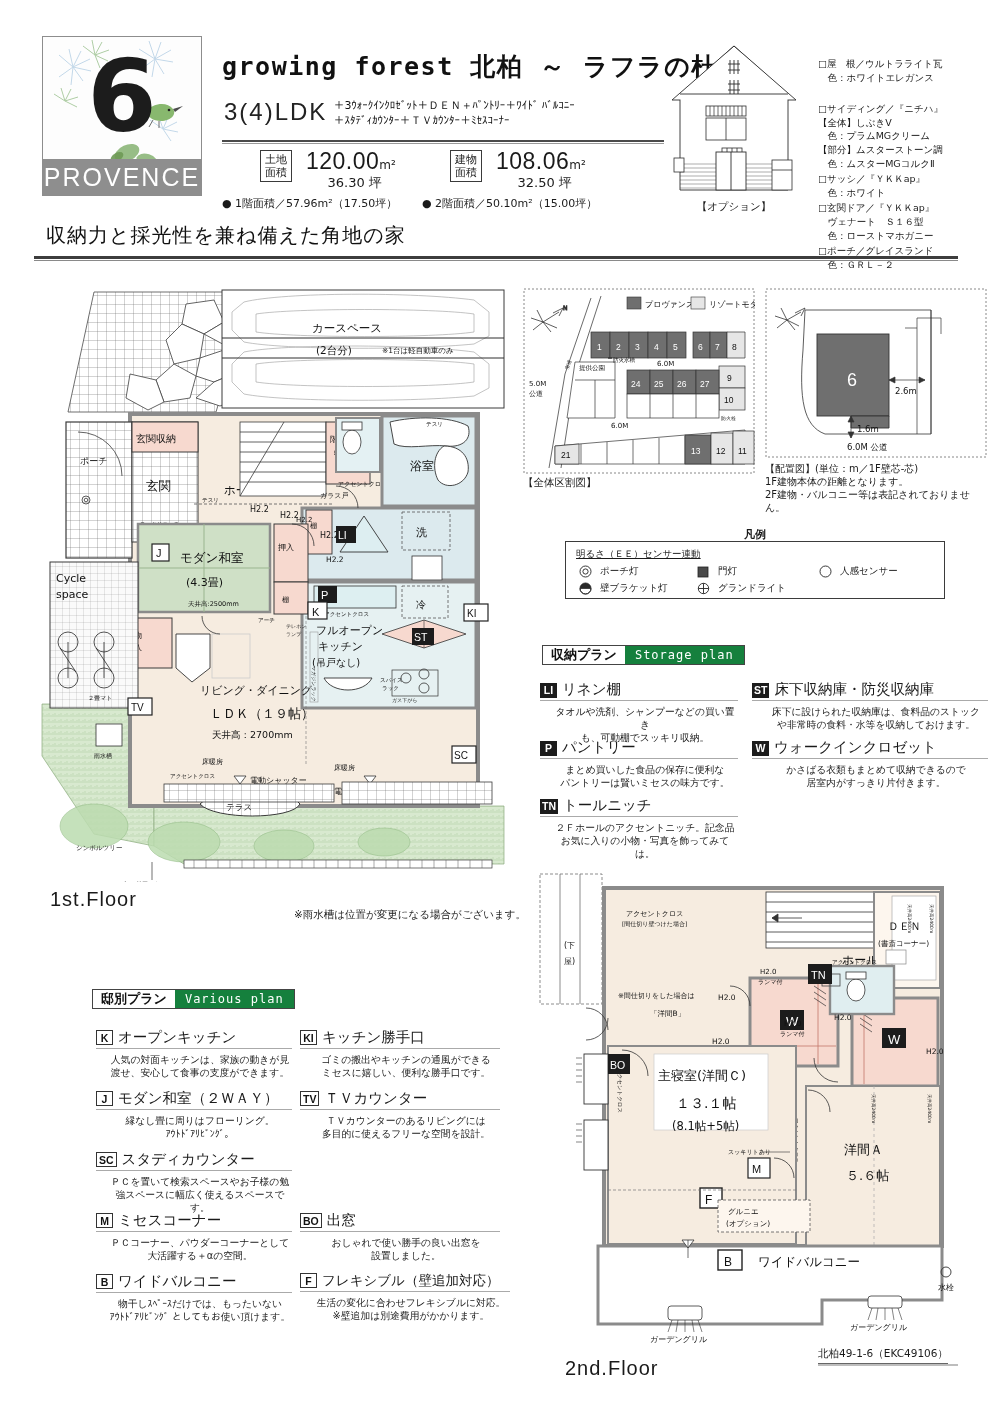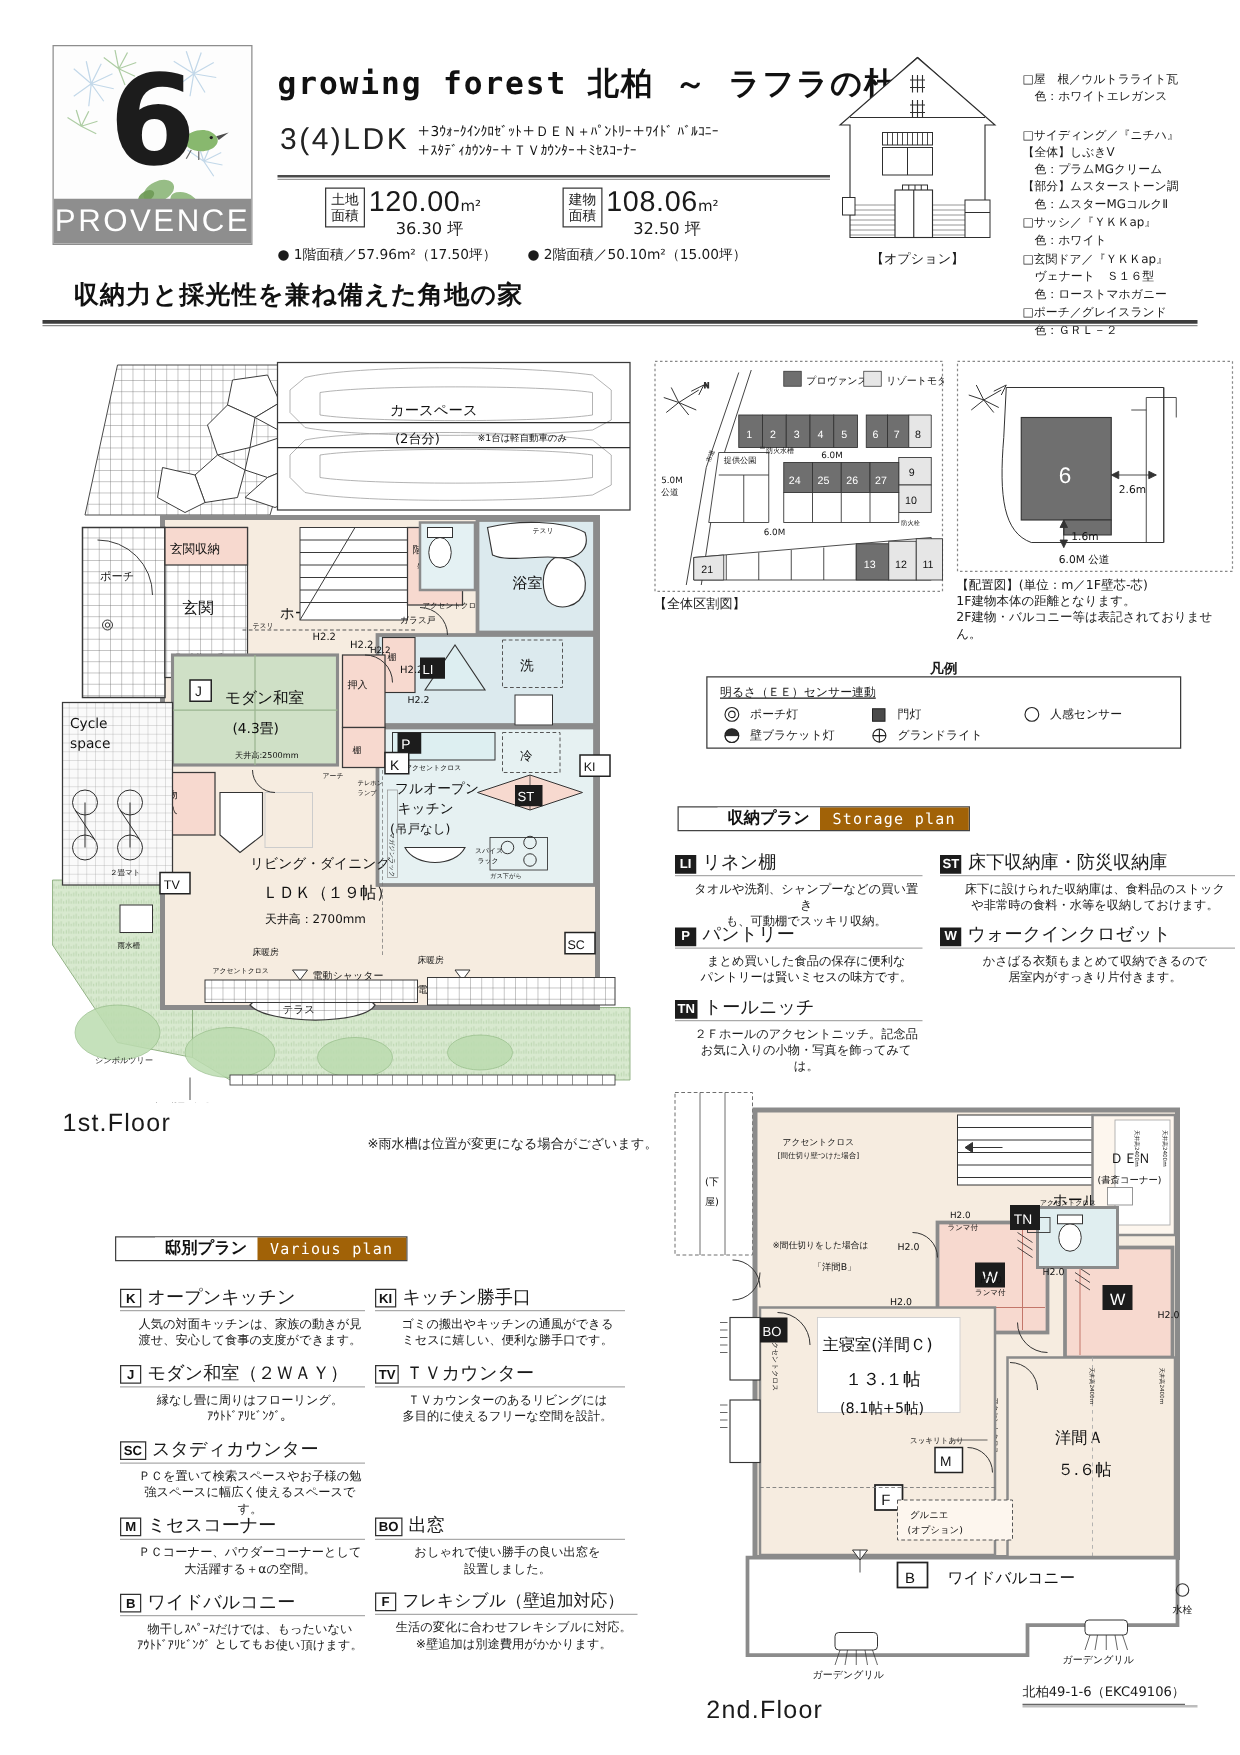--- a/index.html
+++ b/index.html
@@ -47,38 +47,38 @@
     position: absolute; left: 222px; top: 140px; width: 442px;
     border-top: 2px solid #4a4a4a; border-bottom: 1px solid #9a9a9a; height: 4px;
   }
 
   .area-row { position: absolute; left: 222px; top: 150px; width: 450px; height: 44px; }
   .area-grp { position: absolute; top: 0; display: flex; align-items: flex-start; }
   .area-tag {
     border: 1px solid #3a3a3a; font-size: 11px; line-height: 13px;
     padding: 2px 3px; text-align: center; width: 32px; background: #fff;
   }
-  .area-val { margin-left: 3px; }
+  .area-val { margin-left: 14px; }
   .area-num { font-size: 23px; line-height: 23px; letter-spacing: 0.5px; font-family: "Liberation Sans", sans-serif; }
   .area-unit { font-size: 12px; }
   .area-tsubo { font-size: 13px; text-align: right; padding-right: 14px; margin-top: 1px; }
   .floor-area { position: absolute; top: 46px; font-size: 11px; white-space: nowrap; }
 
   .elev { position: absolute; left: 660px; top: 40px; width: 148px; height: 160px; }
   .elev-cap {
     position: absolute; left: 660px; top: 200px; width: 148px;
     text-align: center; font-size: 10.5px;
   }
 
   .spec-list { position: absolute; left: 818px; top: 58px; width: 170px; font-size: 9.5px; line-height: 12.6px; }
   .spec-item { margin-bottom: 1px; white-space: nowrap; }
 
   .catch {
     position: absolute; left: 46px; top: 222px;
-    font-size: 20px; font-weight: bold; letter-spacing: 1px; color: #111; margin-left: 13px;
+    font-size: 20px; font-weight: normal; letter-spacing: 1px; color: #111;
   }
   .rule-thick {
     position: absolute; left: 34px; top: 256px; width: 924px; height: 5px;
     border-top: 3px solid #3d3d3d; border-bottom: 1px solid #8a8a8a;
   }
 
   
   .plan1 {
     position: absolute; left: 34px; top: 286px; width: 478px; height: 596px;
   }
@@ -99,23 +99,23 @@
   .legend-box {
     position: absolute; left: 565px; top: 541px; width: 380px; height: 58px;
     border: 1px solid #3b3b3b; background: #fff; padding: 6px 10px;
   }
   .legend-head { font-size: 9.5px; text-decoration: underline; margin-bottom: 4px; }
   .legend-grid { display: grid; grid-template-columns: 118px 122px 130px; row-gap: 4px; }
   .leg-cell { display: flex; align-items: center; font-size: 9.5px; }
   .leg-ico { width: 18px; display: flex; justify-content: center; margin-right: 6px; }
 
   
-  .sec-head { position: absolute; display: flex; height: 20px; border: 1px solid #444; padding-left: 31px; }
+  .sec-head { position: absolute; display: flex; height: 20px; border: 1px solid #444; }
   .sec-head .jp { background: #fff; color: #111; font-size: 13px; font-weight: bold; padding: 0 8px; line-height: 18px; }
-  .sec-head .en { background: #a16207; color: #fff; font-size: 12px; padding: 0 10px; line-height: 18px;
+  .sec-head .en { background: #15803d; color: #fff; font-size: 12px; padding: 0 10px; line-height: 18px;
                   font-family: "DejaVu Sans Mono", monospace; letter-spacing: 1px; }
   #sh-storage { left: 542px; top: 645px; }
   #sh-various { left: 92px; top: 989px; }
 
   .feat { position: absolute; width: 200px; }
   .feat-hd { display: flex; align-items: baseline; border-bottom: 1px solid #aaa; padding-bottom: 1px; }
   .badge {
     display: inline-block; min-width: 17px; height: 15px; line-height: 15px;
     text-align: center; font-size: 10.5px; font-weight: bold; margin-right: 5px;
     font-family: "Liberation Sans", sans-serif; flex: 0 0 auto; padding: 0 2px;

